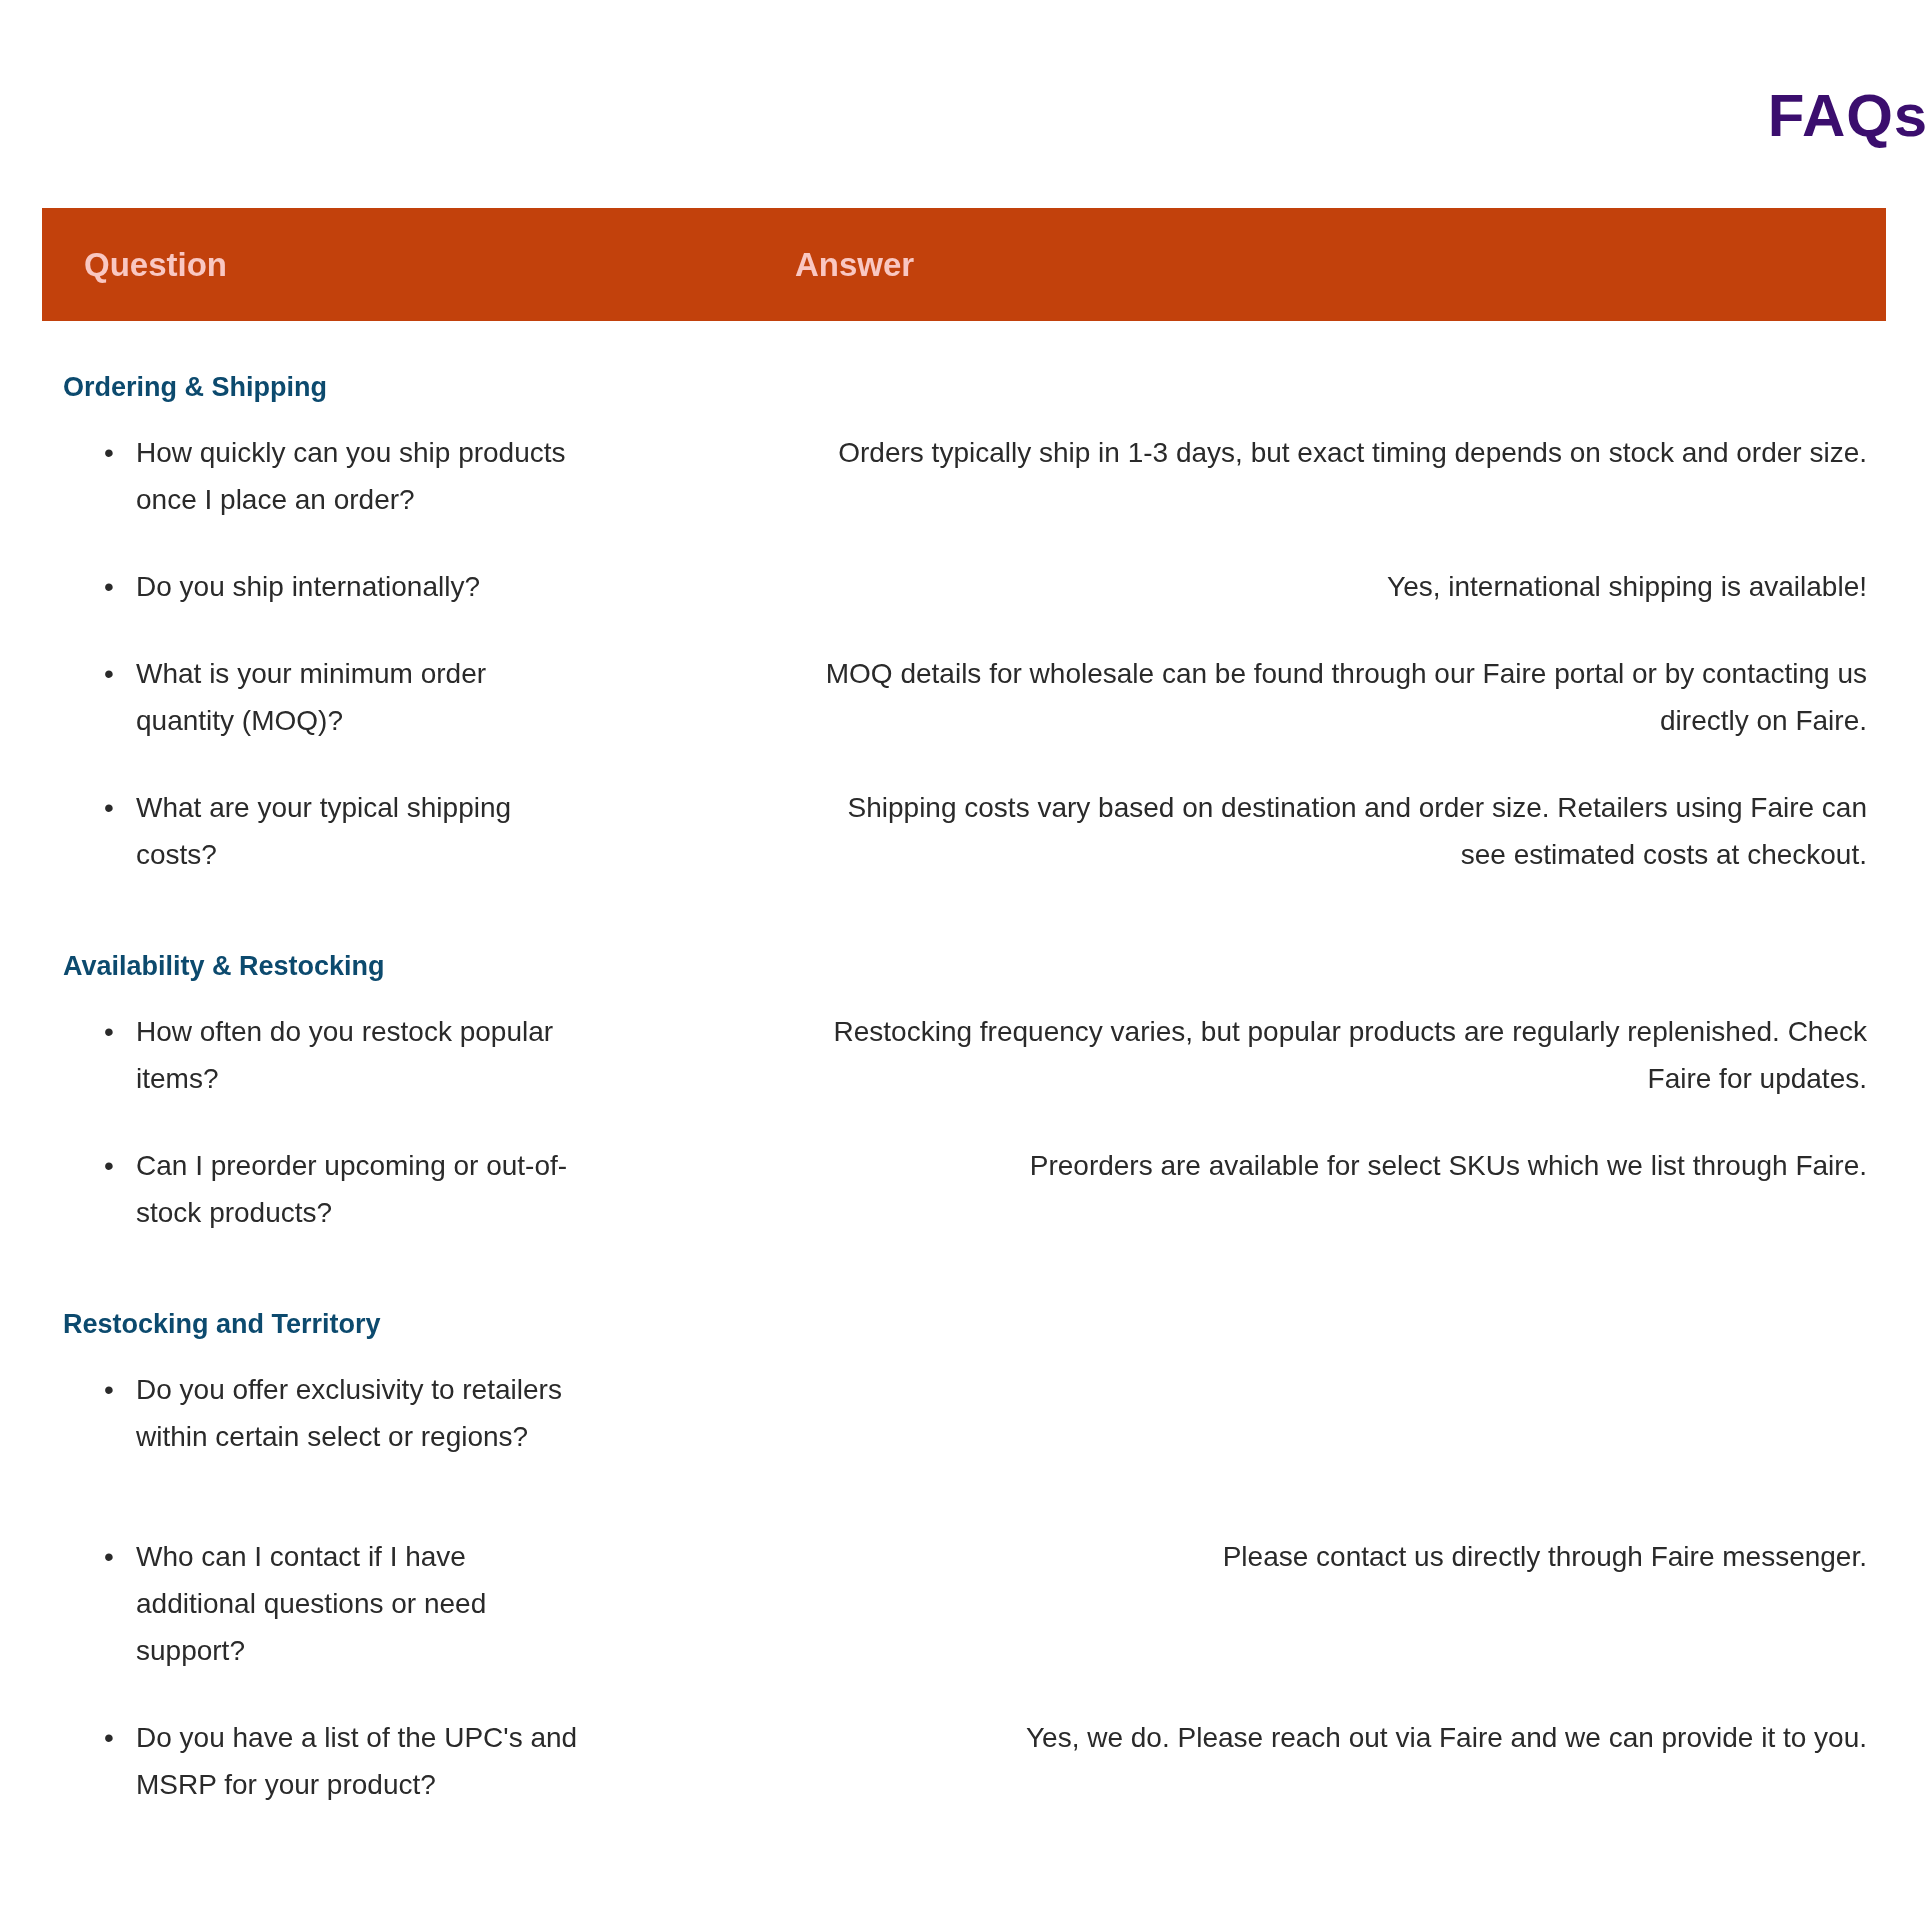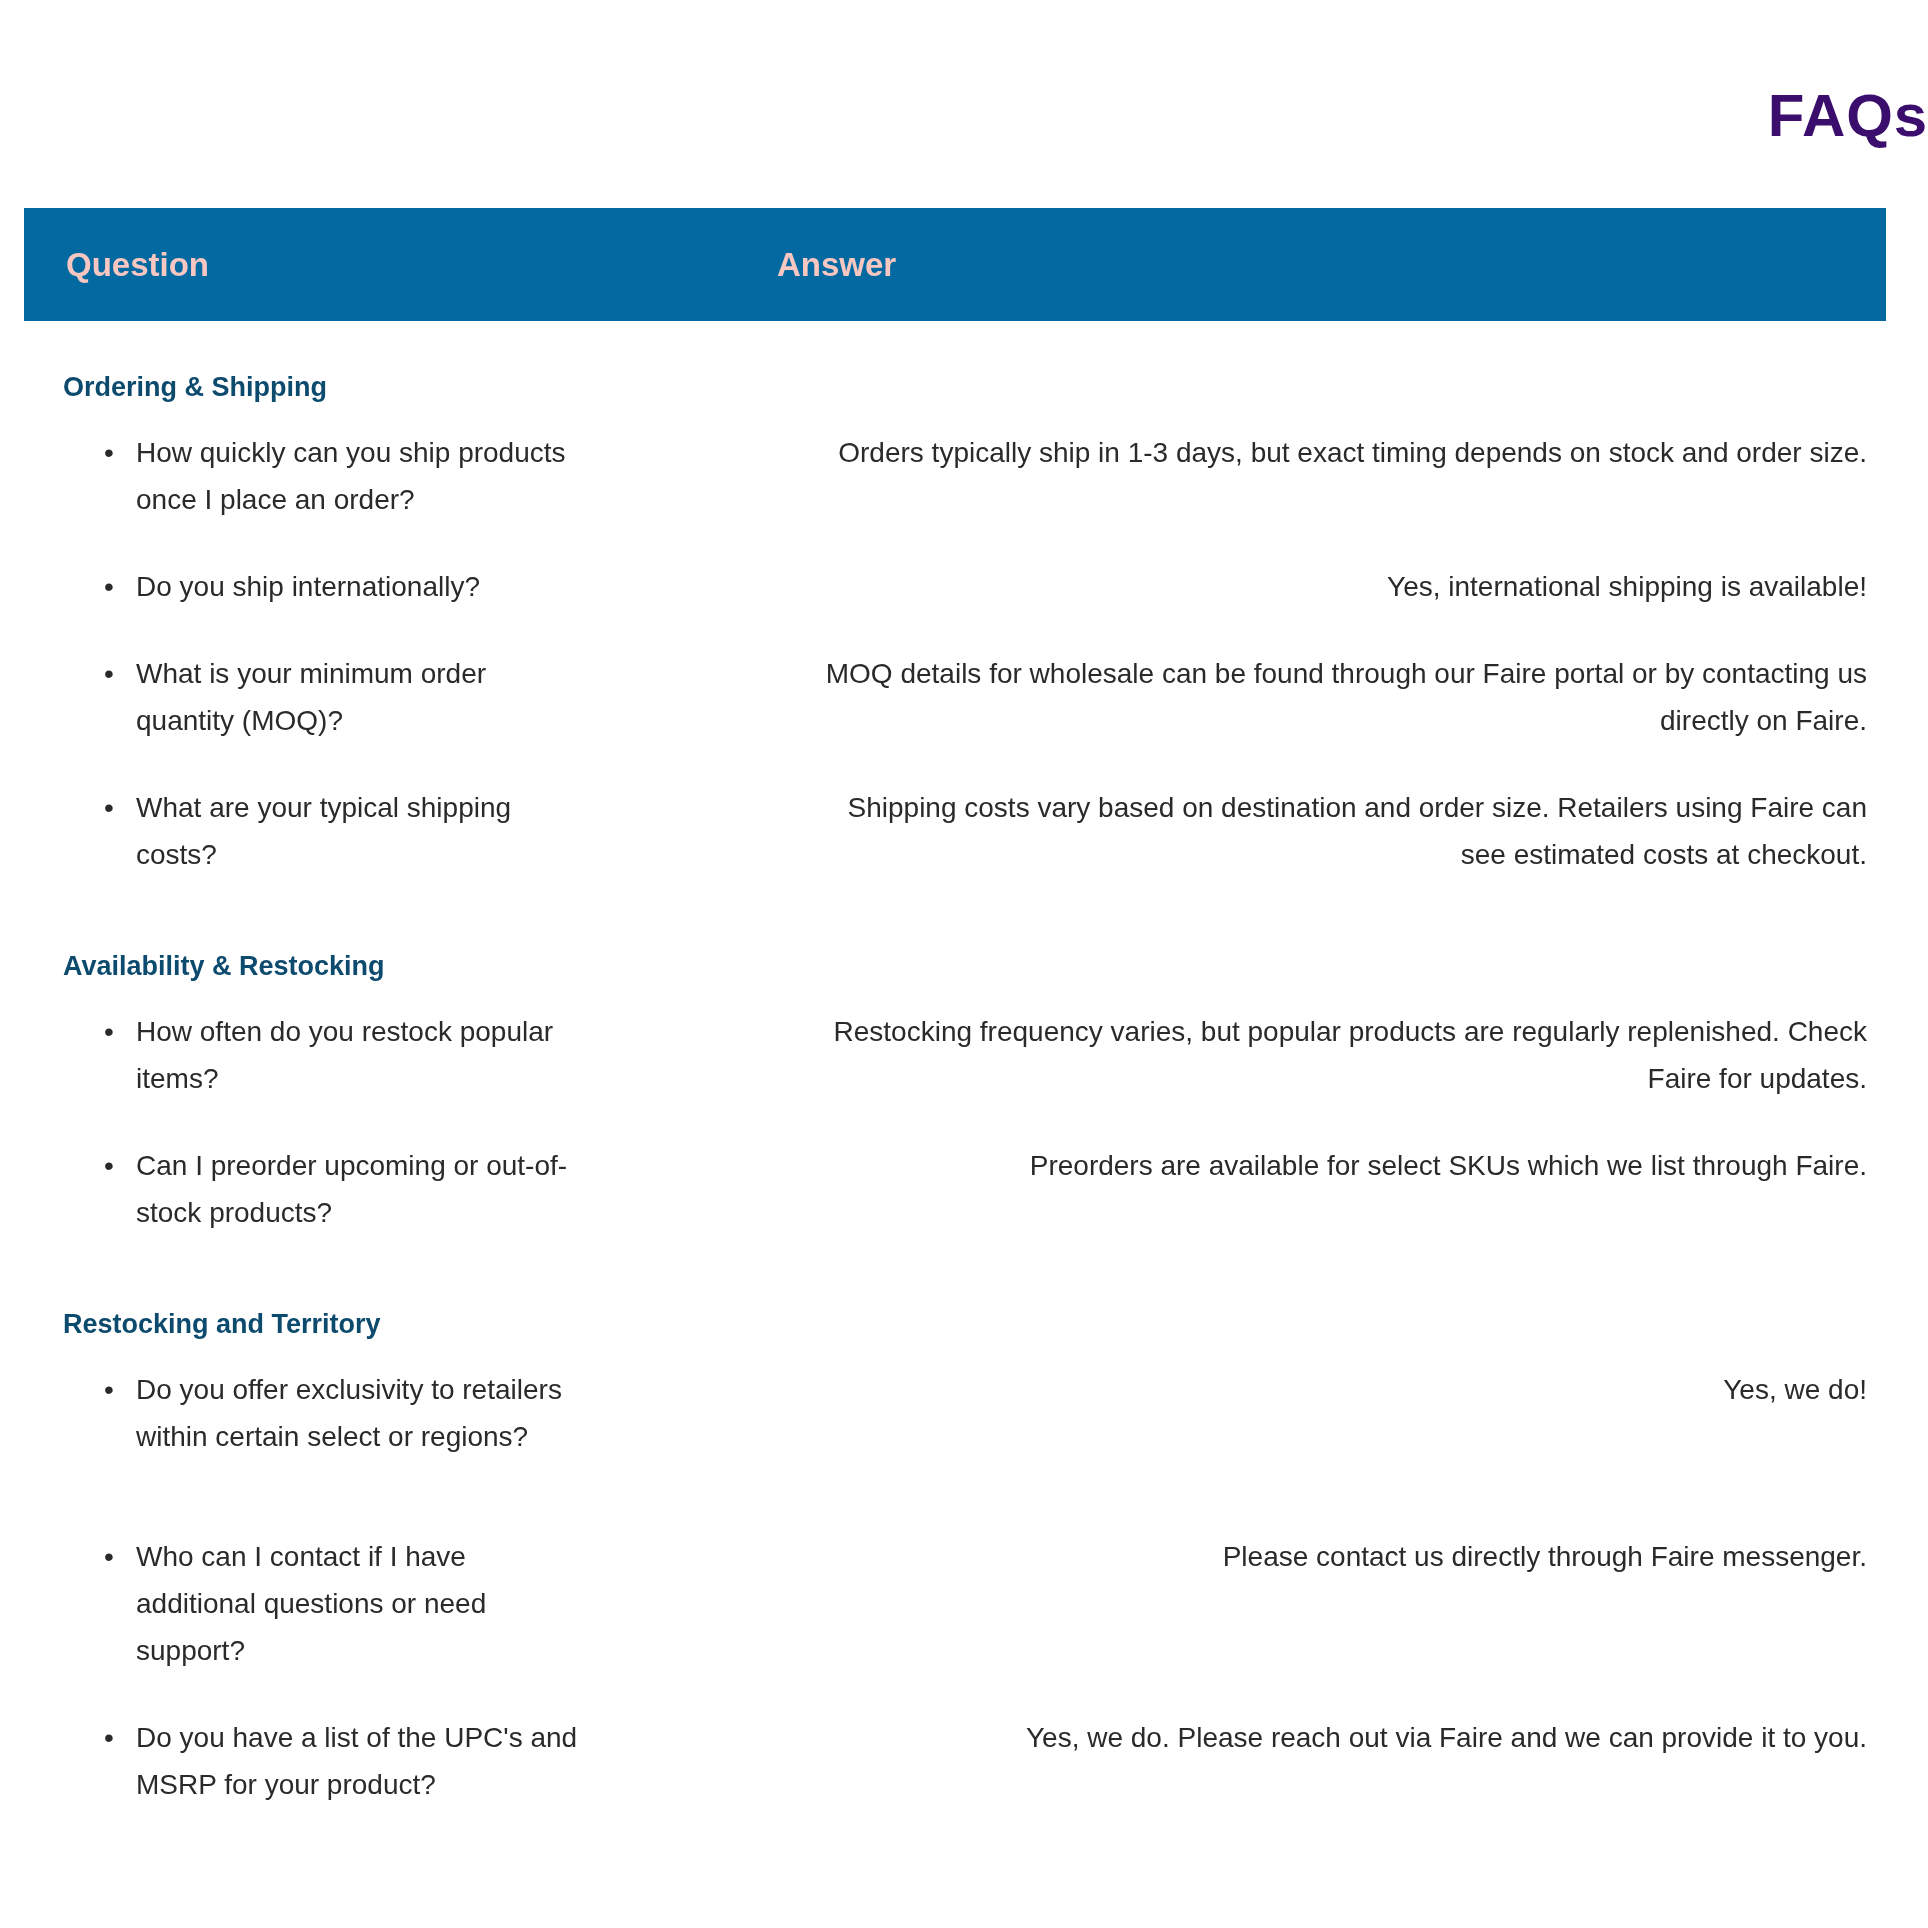--- a/index.html
+++ b/index.html
@@ -12,23 +12,23 @@
   }
   .page-title {
     padding-top: 81px;
     text-align: right;
     font-size: 60px;
     font-weight: bold;
     letter-spacing: 0.9px;
     color: #3b0e6e;
   }
   .table-header {
-    margin: 58px 42px 0 24px;
+    margin: 58px 42px 0 42px;
     height: 113px;
-    background: #0369a1;
+    background: #c2410c;
     position: relative;
     display: flex;
     align-items: center;
   }
   .col-header {
     color: #f9c7c2;
     font-size: 33px;
     font-weight: bold;
   }
   .col-header.question { position: absolute; left: 42px; }
@@ -154,23 +154,20 @@
   </div>
 
   <div class="section">
     <div class="section-heading">Restocking and Territory</div>
 
     <div class="faq-row">
       <div class="question-cell">
         <span class="bullet">•</span>
         <span class="question-text">Do you offer exclusivity to retailers within certain select or regions?</span>
       </div>
-      <div class="answer-cell">
-        <span class="answer-text">Yes, we do!</span>
-      </div>
     </div>
   </div>
 
   <div class="section">
 
     <div class="faq-row">
       <div class="question-cell">
         <span class="bullet">•</span>
         <span class="question-text">Who can I contact if I have additional questions or need support?</span>
       </div>

